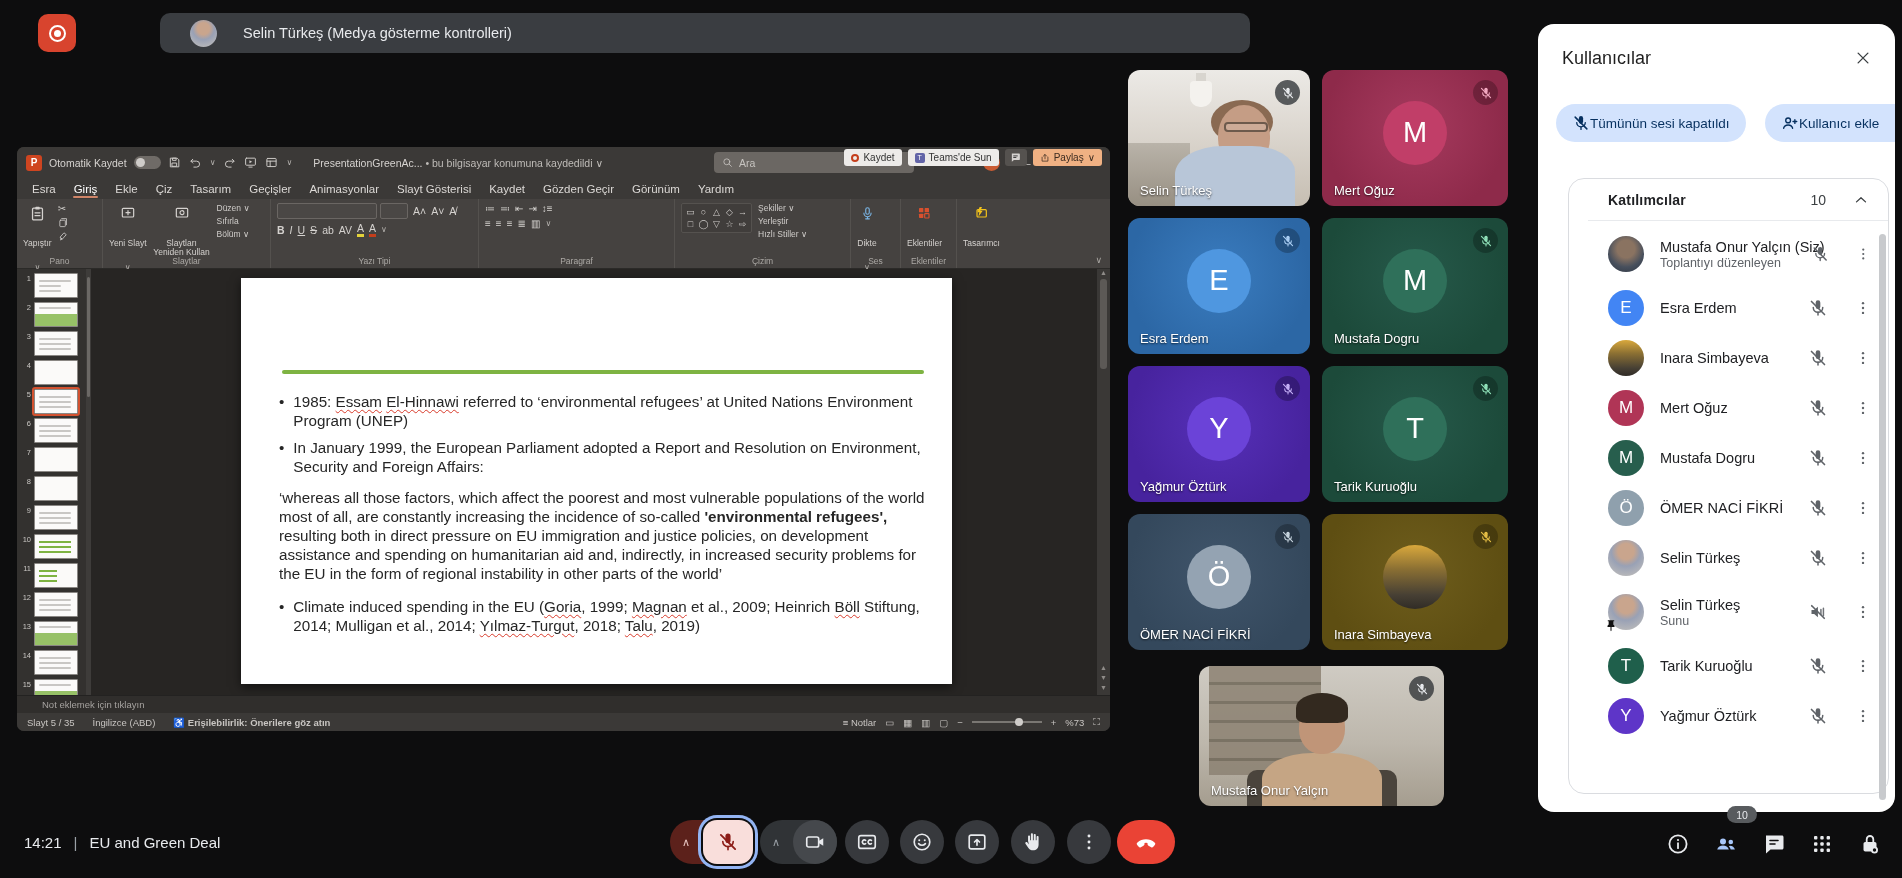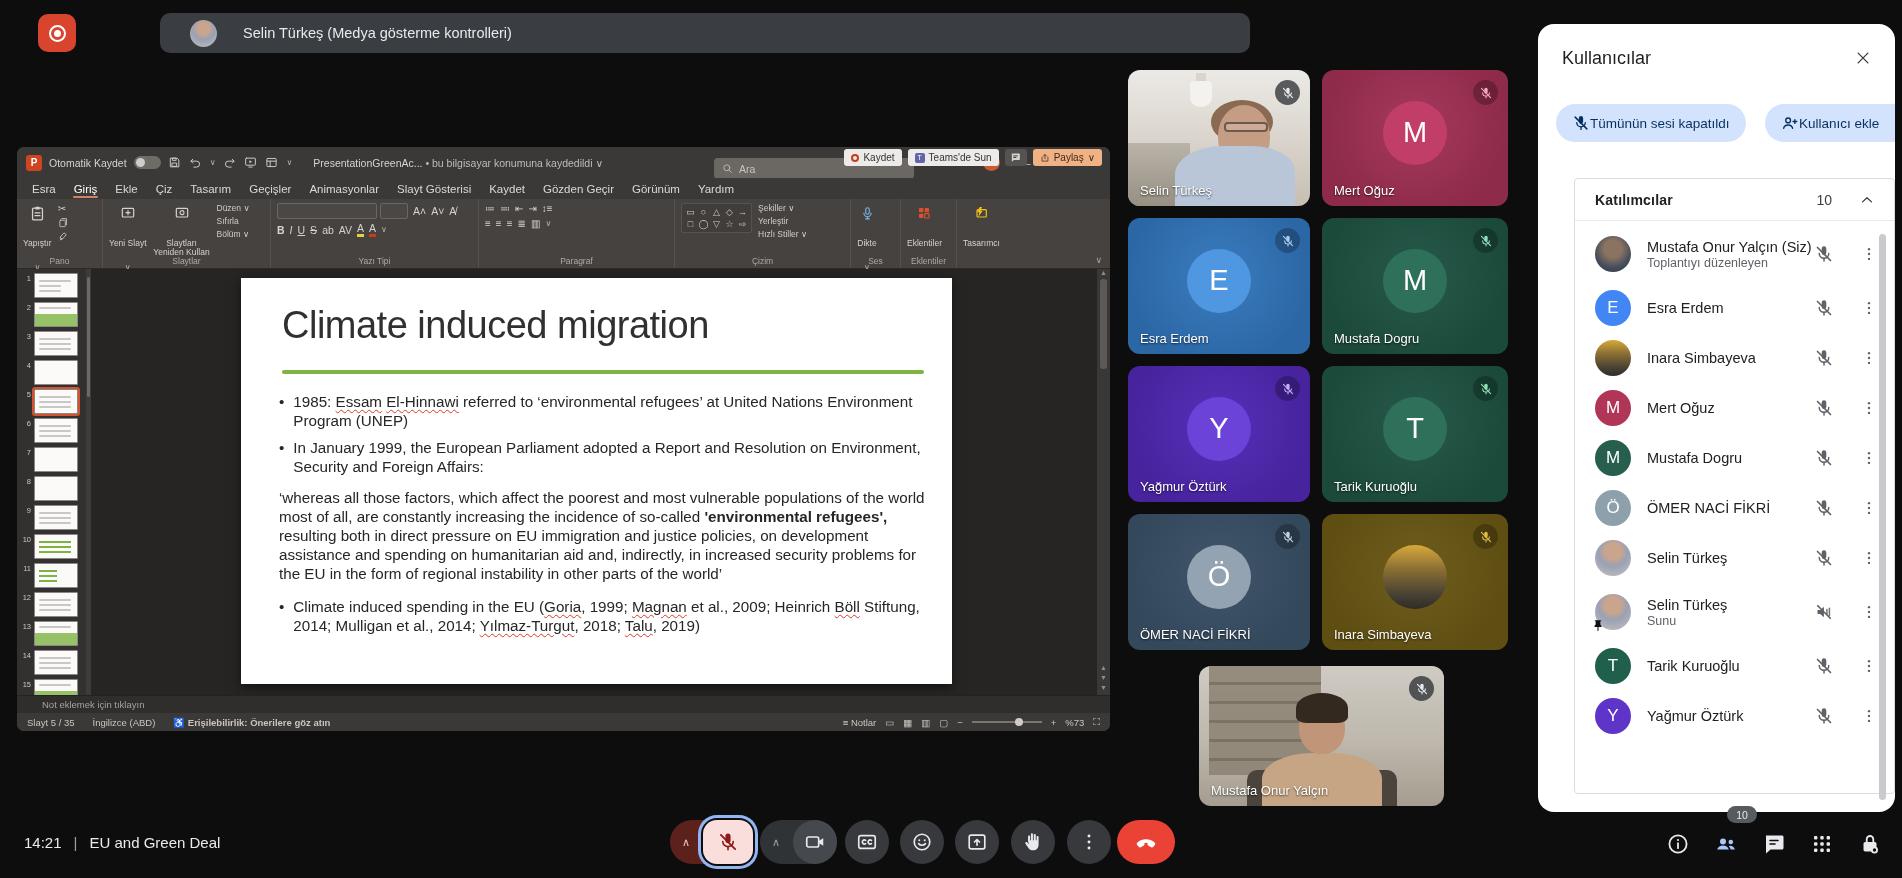--- a/index.html
+++ b/index.html
@@ -22,21 +22,21 @@
   .ppt{position:absolute;left:17px;top:147px;width:1093px;height:584px;background:#3b3937;border-radius:7px;overflow:hidden;font-family:"Liberation Sans",sans-serif;}
   .ppt-titlebar{position:absolute;left:0;top:0;right:0;height:31px;background:#3b3937;display:flex;align-items:center;padding-left:9px;gap:7px;font-size:10.5px;color:#d6d3d0;}
   .ppt-logo{width:16px;height:16px;border-radius:3px;background:#cf4520;color:#fff;font-weight:bold;font-size:10px;display:flex;align-items:center;justify-content:center;flex:0 0 auto;}
   .tgl{width:27px;height:13px;border-radius:7px;background:#6f6b67;position:relative;flex:0 0 auto;}
   .tgl::after{content:"";position:absolute;left:2px;top:2px;width:9px;height:9px;border-radius:50%;background:#cfccc9;}
   .qat{display:flex;align-items:center;gap:8px;color:#cfccc9;}
   .qat .ic{width:13px;height:13px;display:inline-flex;}
   .mini{font-size:8px;color:#b5b2ae;}
   .doc-title{margin-left:14px;white-space:nowrap;color:#d6d3d0;}
   .doc-sub{color:#bfbcb8;}
-  .ppt-search{position:absolute;left:697px;top:11px;width:200px;height:21px;border-radius:4px;background:#6b6763;display:flex;align-items:center;padding:0 8px;gap:6px;color:#c7c4c0;font-size:10.5px;}
+  .ppt-search{position:absolute;left:697px;top:5px;width:200px;height:21px;border-radius:4px;background:#6b6763;display:flex;align-items:center;padding:0 8px;gap:6px;color:#c7c4c0;font-size:10.5px;}
   .ppt-search .ic{width:11px;height:11px;display:inline-flex;}
   .ppt-wc{position:absolute;top:0;height:31px;display:flex;align-items:center;justify-content:center;width:30px;color:#d0cdca;font-size:11px;}
   .ts-av{position:absolute;left:966px;top:7px;width:17px;height:17px;border-radius:50%;background:#ca5b32;color:#fff;font-size:7px;font-weight:bold;display:flex;align-items:center;justify-content:center;}
 
   .ppt-tabs{position:absolute;left:0;top:31px;right:0;height:21px;background:#3b3937;display:flex;align-items:center;padding-left:6px;}
   .ppt-tab{padding:0 9px;font-size:11.5px;color:#dcd9d6;height:21px;display:flex;align-items:center;position:relative;white-space:nowrap;}
   .ppt-tab.active{color:#fff;}
   .ppt-tab.active::after{content:"";position:absolute;left:8px;right:8px;bottom:1px;height:2px;background:#ce8468;border-radius:1px;}
   .tab-actions{position:absolute;right:8px;top:2px;height:17px;display:flex;gap:6px;align-items:center;}
   .pillbtn{height:17px;border-radius:3px;background:#edebe9;color:#333;font-size:10px;display:flex;align-items:center;padding:0 7px;gap:4px;white-space:nowrap;}
@@ -109,21 +109,21 @@
   .vid-onur .body{position:absolute;left:50%;bottom:-6%;transform:translateX(-50%);width:120px;height:44%;border-radius:42% 42% 0 0;background:#c5a584;z-index:2;}
   .vid-onur .chair{position:absolute;left:50%;bottom:0;transform:translateX(-50%);width:150px;height:26%;border-radius:10px 10px 0 0;background:#4a443c;z-index:1;}
 
   
   .panel{position:absolute;left:1538px;top:12px;width:357px;height:788px;background:#fff;border-radius:16px;color:#202124;overflow:hidden;margin-top:12px;}
   .panel-title{position:absolute;left:24px;top:24px;font-size:18px;color:#1f1f1f;}
   .panel-close{position:absolute;right:20px;top:22px;width:24px;height:24px;color:#3c4043;display:flex;align-items:center;justify-content:center;}
   .panel-close .ic{width:18px;height:18px;display:inline-flex;}
   .ppill{position:absolute;top:80px;height:38px;border-radius:19px;background:#d3e3fd;color:#06305f;font-size:13.5px;display:flex;align-items:center;padding:0 16px;white-space:nowrap;}
   .ppill .ic{width:18px;height:18px;display:inline-flex;color:#06305f;}
-  .pcard{position:absolute;left:36px;top:154px;width:321px;height:616px;border:1px solid #dadce0;border-radius:4px;overflow:hidden;}
+  .pcard{position:absolute;left:30px;top:154px;width:321px;height:616px;border:1px solid #dadce0;border-radius:16px;overflow:hidden;padding-left:19px;}
   .pcard-h{height:42px;display:flex;align-items:center;padding:0 18px 0 20px;border-bottom:1px solid #e8eaed;font-size:14px;}
   .pcard-h .phl{font-weight:bold;color:#202124;letter-spacing:.2px;}
   .pcard-h .cnt{margin-left:auto;color:#3c4043;margin-right:26px;}
   .pcard-h .chev{width:18px;height:18px;color:#3c4043;display:inline-flex;}
   .plist{padding-top:4px;}
   .prow{display:flex;align-items:center;padding:0 16px 0 20px;}
   .prow .pav{width:36px;height:36px;border-radius:50%;flex:0 0 auto;color:#fff;font-size:17px;display:flex;align-items:center;justify-content:center;position:relative;}
   .prow .ptxt{margin-left:16px;min-width:0;}
   .prow .pname{font-size:14.5px;color:#202124;white-space:nowrap;}
   .prow .psub{font-size:12.5px;color:#5f6368;margin-top:1px;}
@@ -535,21 +535,20 @@
           <div class="thumbrow">
             <span class="thumbnum">15</span>
             <div class="thumb">
               <div class="t-green" style="left: 0px; right: 0px; bottom: 0px; height: 12px; opacity: 0.8;"></div>
               <div class="t-line" style="top: 4px;"></div>
             </div>
           </div>
         </div>
       <div class="thumbscroll"></div>
       <div class="slide">
-        <div class="slide-title">Climate induced migration</div>
         <div class="slide-line"></div>
         <div class="slide-body">
           <div class="sb-b">
               <span class="bdot">•</span>
               <span id="sb1"><span>1985: </span><span class="sp">Essam</span><span> </span><span class="sp">El-Hinnawi</span><span> referred to ‘environmental refugees’ at United Nations Environment Program (UNEP)</span></span>
             </div>
           <div class="sb-b">
               <span class="bdot">•</span>
               <span id="sb2">In January 1999, the European Parliament adopted a Report and Resolution on Environment, Security and Foreign Affairs:</span>
             </div>

